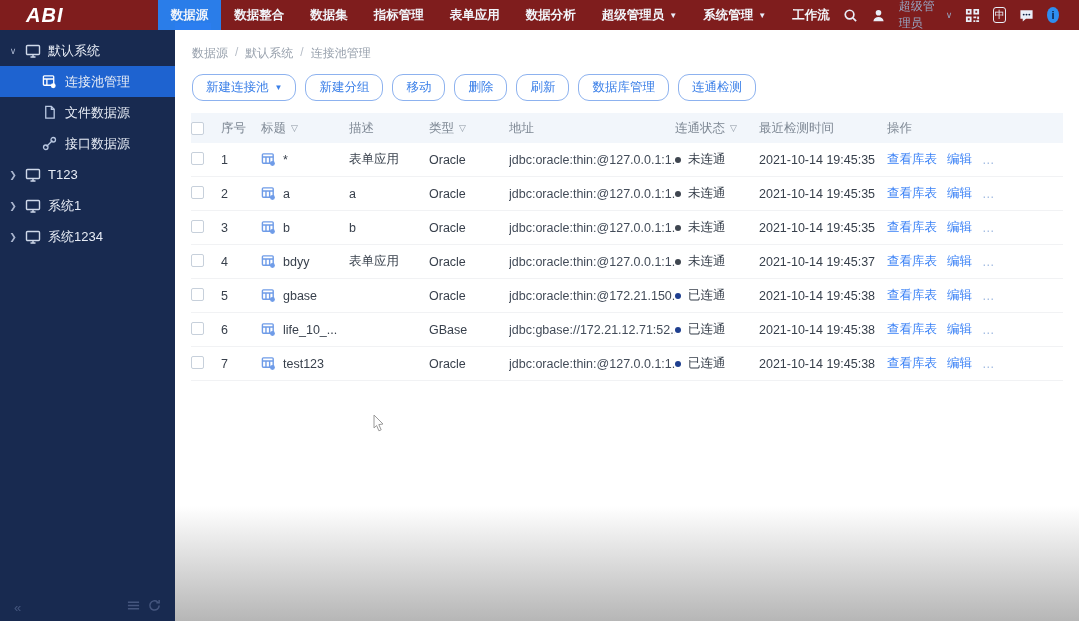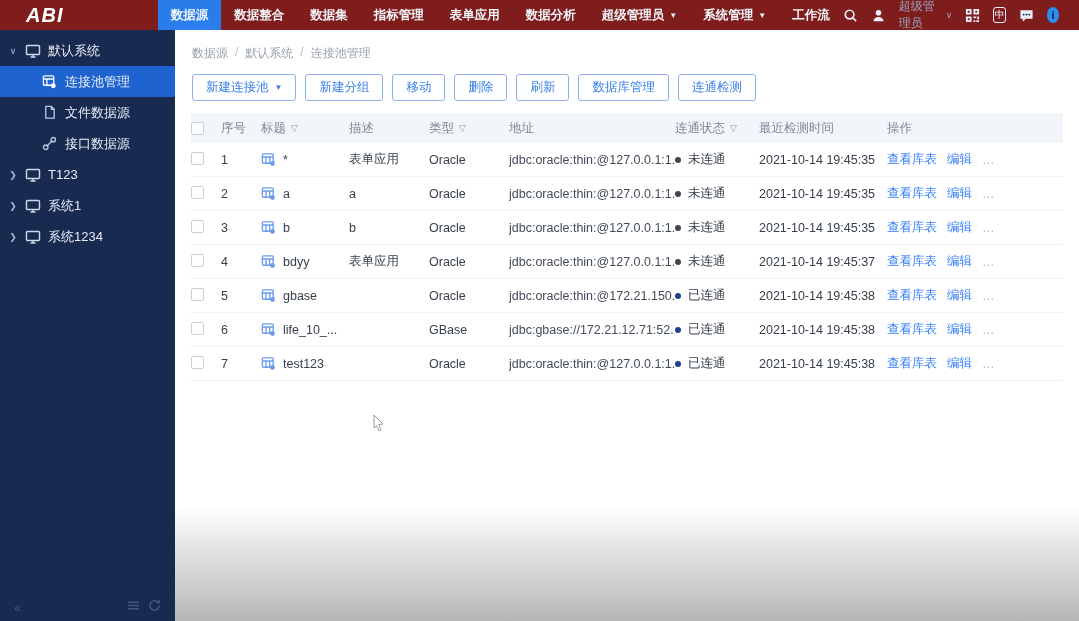--- a/index.html
+++ b/index.html
@@ -38,21 +38,21 @@
   .side-footer { height:28px; display:flex; align-items:center; justify-content:space-between; padding:0 14px; color:#45567e; }
   .side-footer .sf { cursor:pointer; font-size:13px; display:flex; align-items:center; gap:8px; }
   .side-footer svg { width:13px; height:13px; }
 
   
   .content { position:absolute; left:175px; top:30px; width:904px; height:591px; background:#fff; }
   .breadcrumb { padding:15px 0 0 17px; font-size:12px; color:#98a1ad; display:flex; gap:7px; }
   .crumb { cursor:pointer; }
   .crumb-sep { color:#b6bdc7; }
   .toolbar { display:flex; gap:9px; padding:12px 0 0 17px; }
-  .tbtn { height:27px; padding:0 13px; background:#fff; border:1px solid #8db2ef; border-radius:3px; color:#3a7fe8; font-size:12.5px; display:flex; align-items:center; gap:6px; cursor:pointer; white-space:nowrap; }
+  .tbtn { height:27px; padding:0 13px; background:#fff; border:1px solid #8db2ef; border-radius:11px; color:#3a7fe8; font-size:12.5px; display:flex; align-items:center; gap:6px; cursor:pointer; white-space:nowrap; }
   .tbtn .caret { font-size:8px; }
 
   
   .table { margin:12px 16px 0 16px; }
   .tr { display:grid; grid-template-columns:30px 40px 88px 80px 80px 166px 84px 128px 1fr; align-items:center; }
   .thead { background:#f2f6fb; height:30px; color:#7e8894; font-size:12.5px; }
   .th { display:flex; align-items:center; gap:5px; }
   .filter-ic { font-size:9px; color:#8b95a1; cursor:pointer; }
   .tbody .tr { height:34px; border-bottom:1px solid #f1f2f4; font-size:12.5px; color:#38404c; }
   .cb { width:13px; height:13px; border:1px solid #c7d0db; border-radius:2px; background:#fff; cursor:pointer; display:inline-block; }

